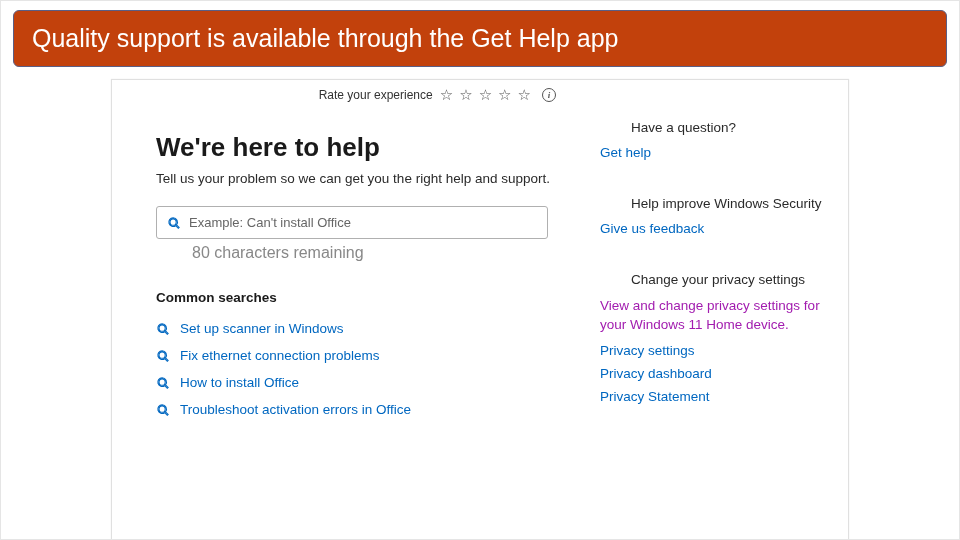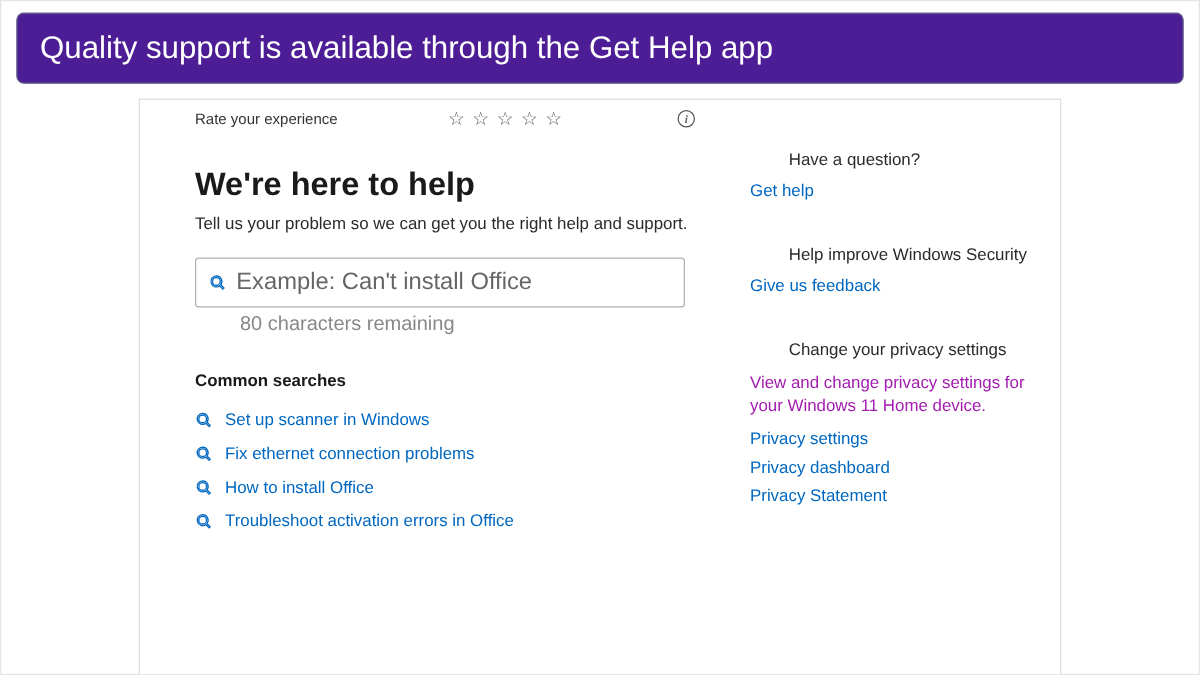--- a/index.html
+++ b/index.html
@@ -6,21 +6,21 @@
     body {
       width: 960px;
       height: 540px;
       font-family: "Segoe UI", -apple-system, sans-serif;
       background: #fff;
       overflow: hidden;
       border: 1px solid #e5e5e5;
     }
     .banner {
       margin: 9px 12px 12px 12px;
-      background: #4c1d95;
+      background: #c2410c;
       border: 1px solid #5a5e85;
       border-radius: 6px;
       padding: 13px 18px;
       color: #fff;
       font-size: 25px;
       font-weight: 500;
     }
     .frame {
       margin: 0 auto;
       width: 738px;
@@ -35,21 +35,21 @@
       height: 100%;
     }
     .main {
       flex: 1;
       padding: 6px 28px 20px 44px;
       position: relative;
     }
     .rating {
       display: flex;
       align-items: center;
-      justify-content: space-between;
+      justify-content: flex-end;
       gap: 7px;
       font-size: 12px;
       color: #333;
       padding-right: 8px;
       margin-bottom: 28px;
     }
     .stars { display: flex; gap: 6px; }
     .star { font-size: 15px; color: #555; cursor: pointer; }
     .info-icon {
       width: 14px; height: 14px;
@@ -86,21 +86,21 @@
       width: 392px;
       margin-bottom: 5px;
     }
     .search-icon-svg {
       width: 14px; height: 14px;
       flex-shrink: 0;
     }
     .search-input {
       border: none;
       outline: none;
-      font-size: 19px;
+      font-size: 13px;
       flex: 1;
       color: #ef4444;
     }
     .search-input::placeholder { color: #666; }
     .counter {
       font-size: 16px;
       color: #888;
       margin-bottom: 28px;
       margin-left: 36px;
     }

